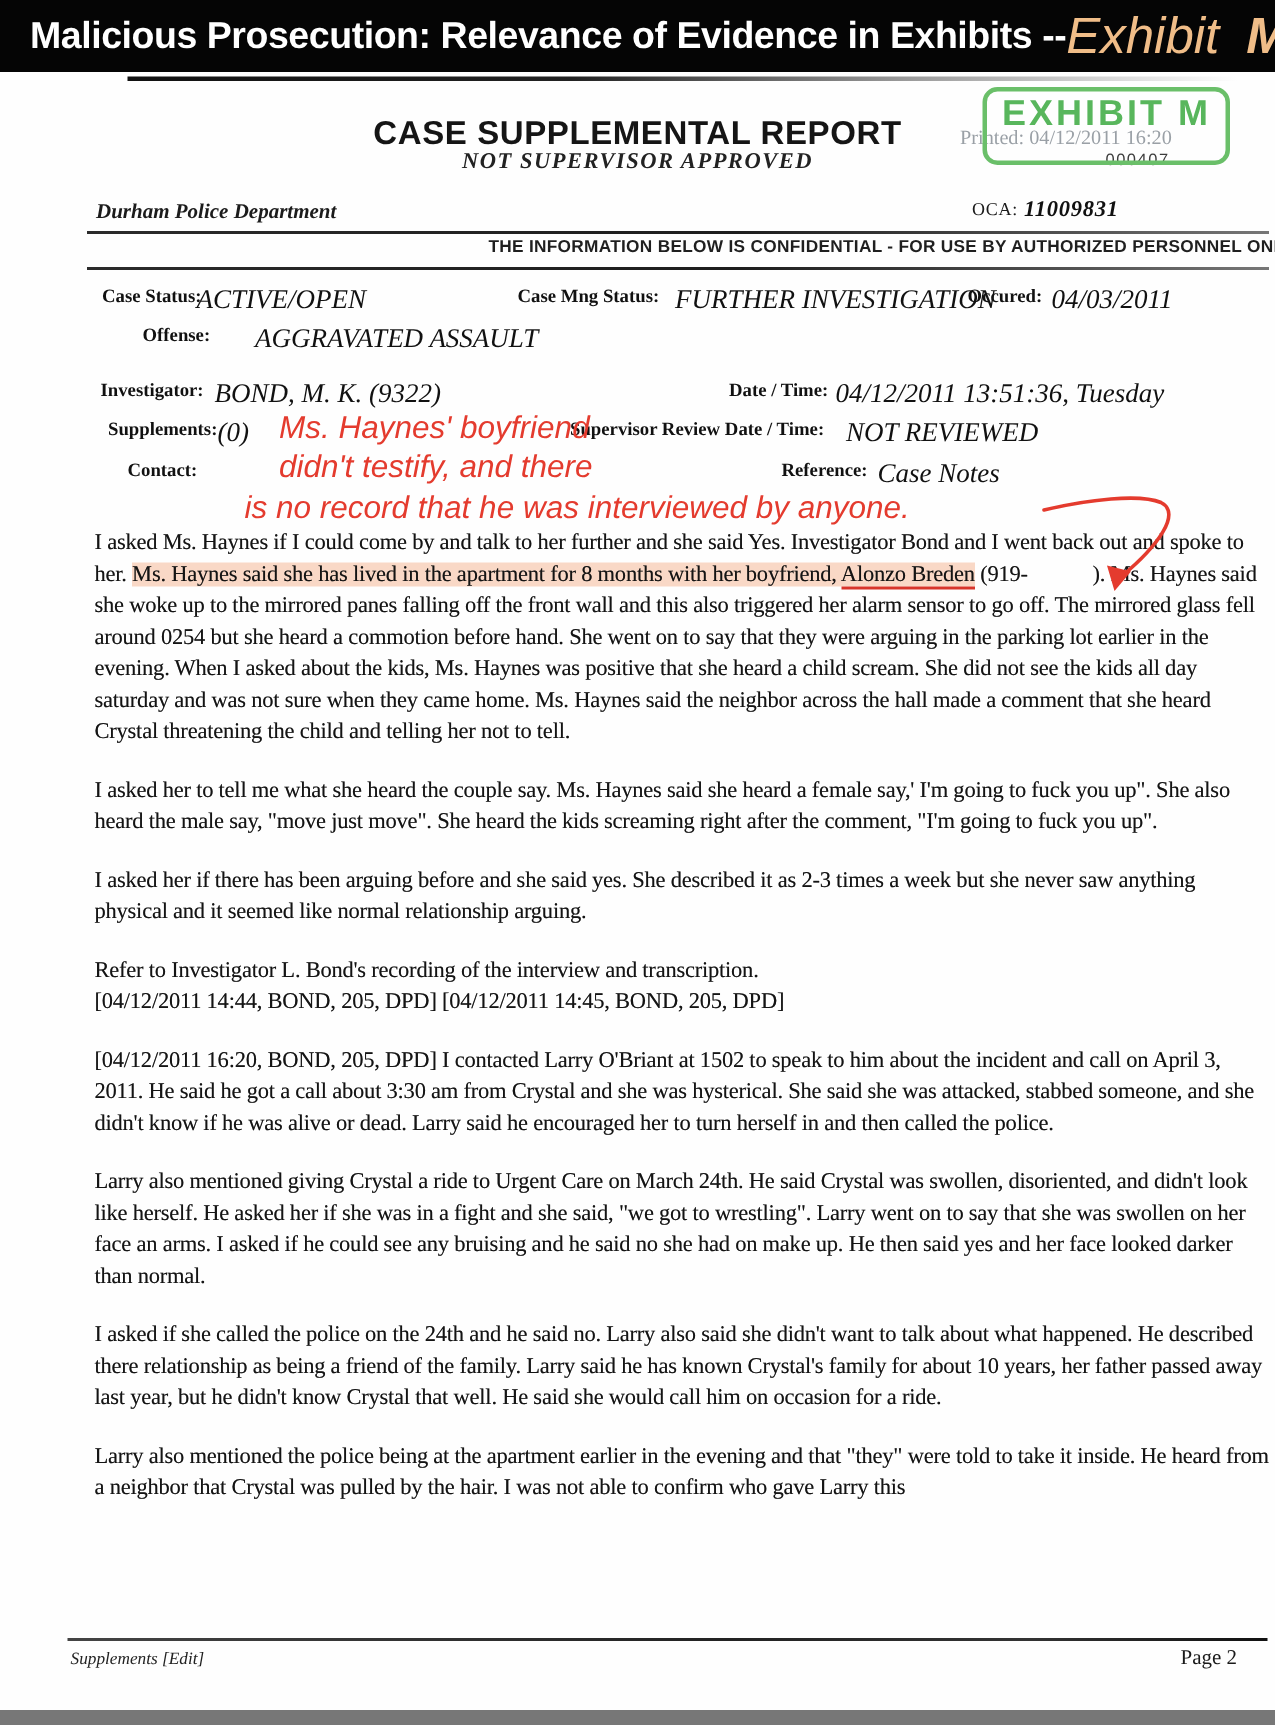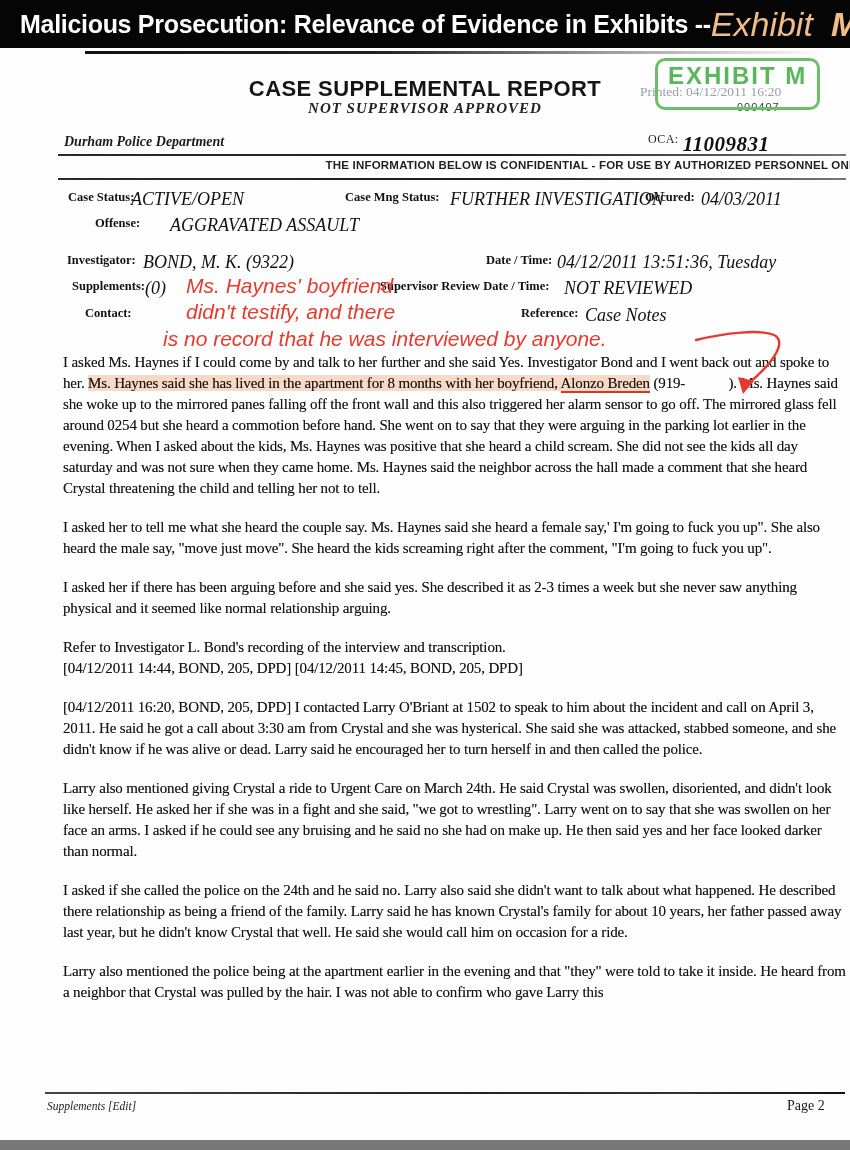--- a/index.html
+++ b/index.html
@@ -35,21 +35,21 @@
           font-family:"Liberation Sans",sans-serif;letter-spacing:1px;}
 
   
   .rpt-title{position:absolute;top:28px;left:0;width:100%;text-align:center;
           font-family:"Liberation Sans",sans-serif;font-weight:bold;font-size:22px;
           letter-spacing:0.4px;color:#151515;}
   .rpt-sub{position:absolute;top:52px;left:0;width:100%;text-align:center;
           font-style:italic;font-weight:bold;font-size:15px;letter-spacing:1px;color:#222;}
   .dept{position:absolute;top:86px;left:64px;font-style:italic;font-weight:bold;font-size:14px;}
   .oca{position:absolute;top:84px;left:648px;font-size:12px;letter-spacing:0.5px;}
-  .oca .val{font-style:italic;font-weight:bold;font-size:21px;margin-left:4px;}
+  .oca .val{font-style:italic;font-weight:bold;font-size:15px;margin-left:4px;}
   .rule{position:absolute;left:58px;width:788px;height:2px;
           background:linear-gradient(to right,#2b2b2b 0%,#1d1d1d 55%,#555 85%,#777 100%);}
   .rule1{top:106px;} .rule2{top:130px;} 
   .confidential{position:absolute;top:111px;left:0;width:100%;text-align:right;
           font-family:"Liberation Sans",sans-serif;font-weight:bold;font-size:11.5px;
           letter-spacing:0.2px;color:#1f1f1f;padding-left:13px;}
 
   
   .lbl{position:absolute;font-weight:bold;font-size:12.5px;white-space:nowrap;color:#111;}
   .val{position:absolute;font-style:italic;font-size:18px;white-space:nowrap;color:#111;}

